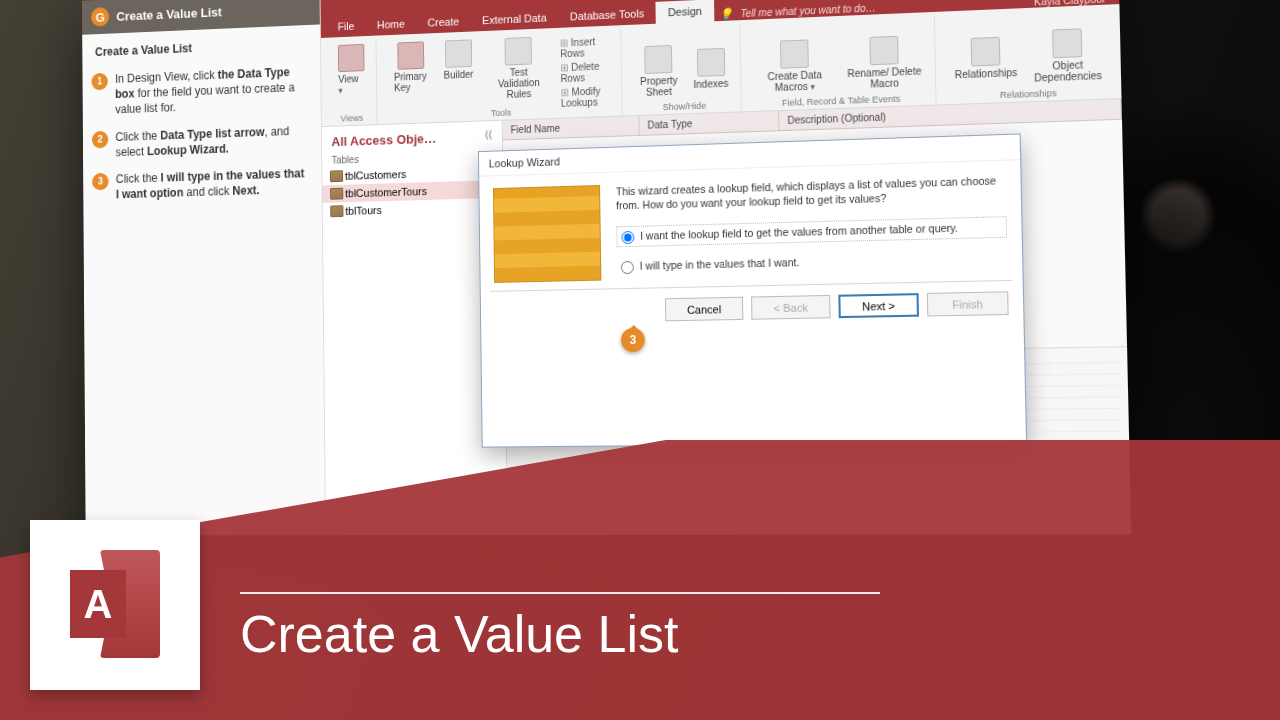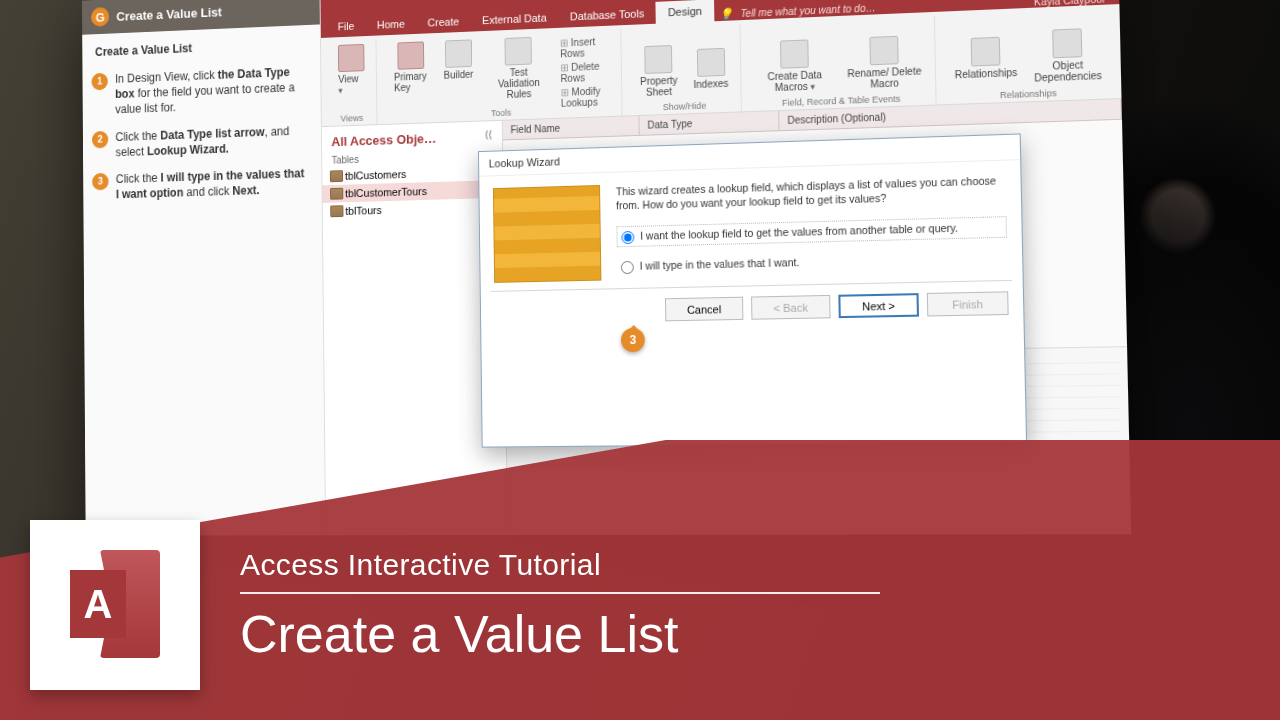--- a/index.html
+++ b/index.html
@@ -420,16 +420,15 @@
 </div>
 
 <div class="banner-red"></div>
 <div class="banner-white">
   <div class="access-logo">
     <div class="book"></div>
     <div class="a">A</div>
   </div>
 </div>
 <div class="banner-text">
-  <div class="line1">Access Interactive Tutorial</div>
   <hr>
   <div class="line2">Create a Value List</div>
 </div>
 
 </body></html>

